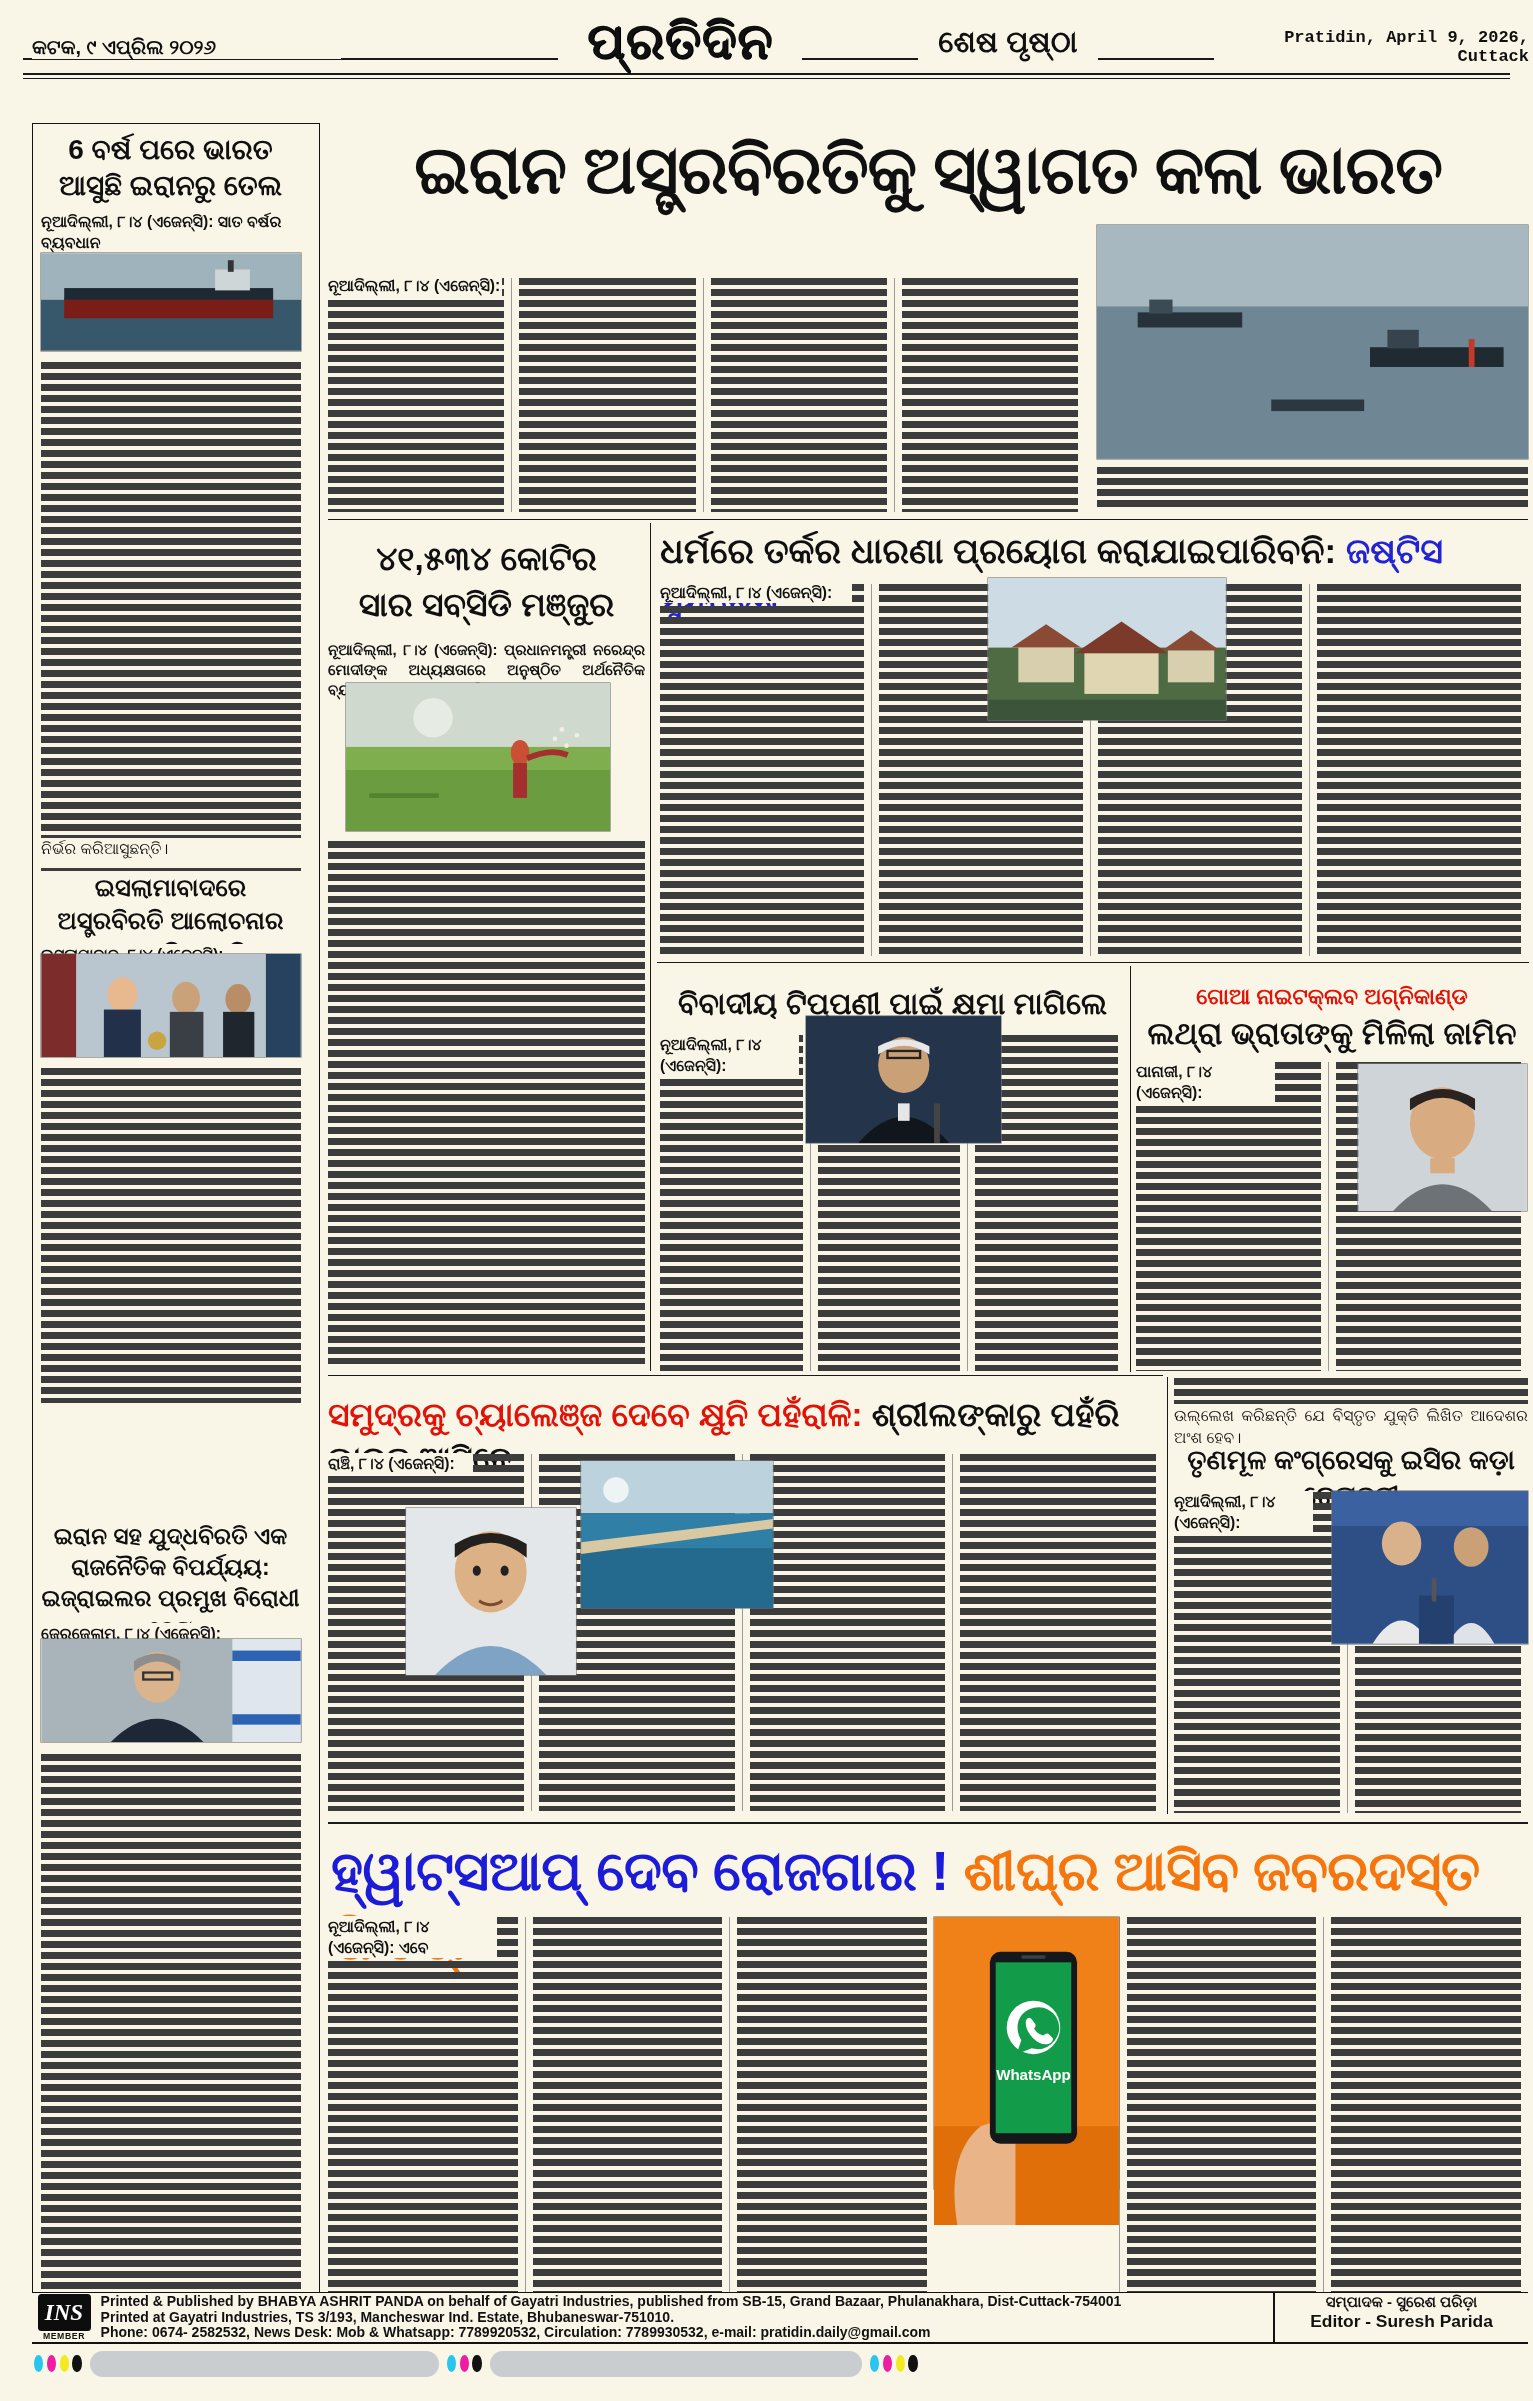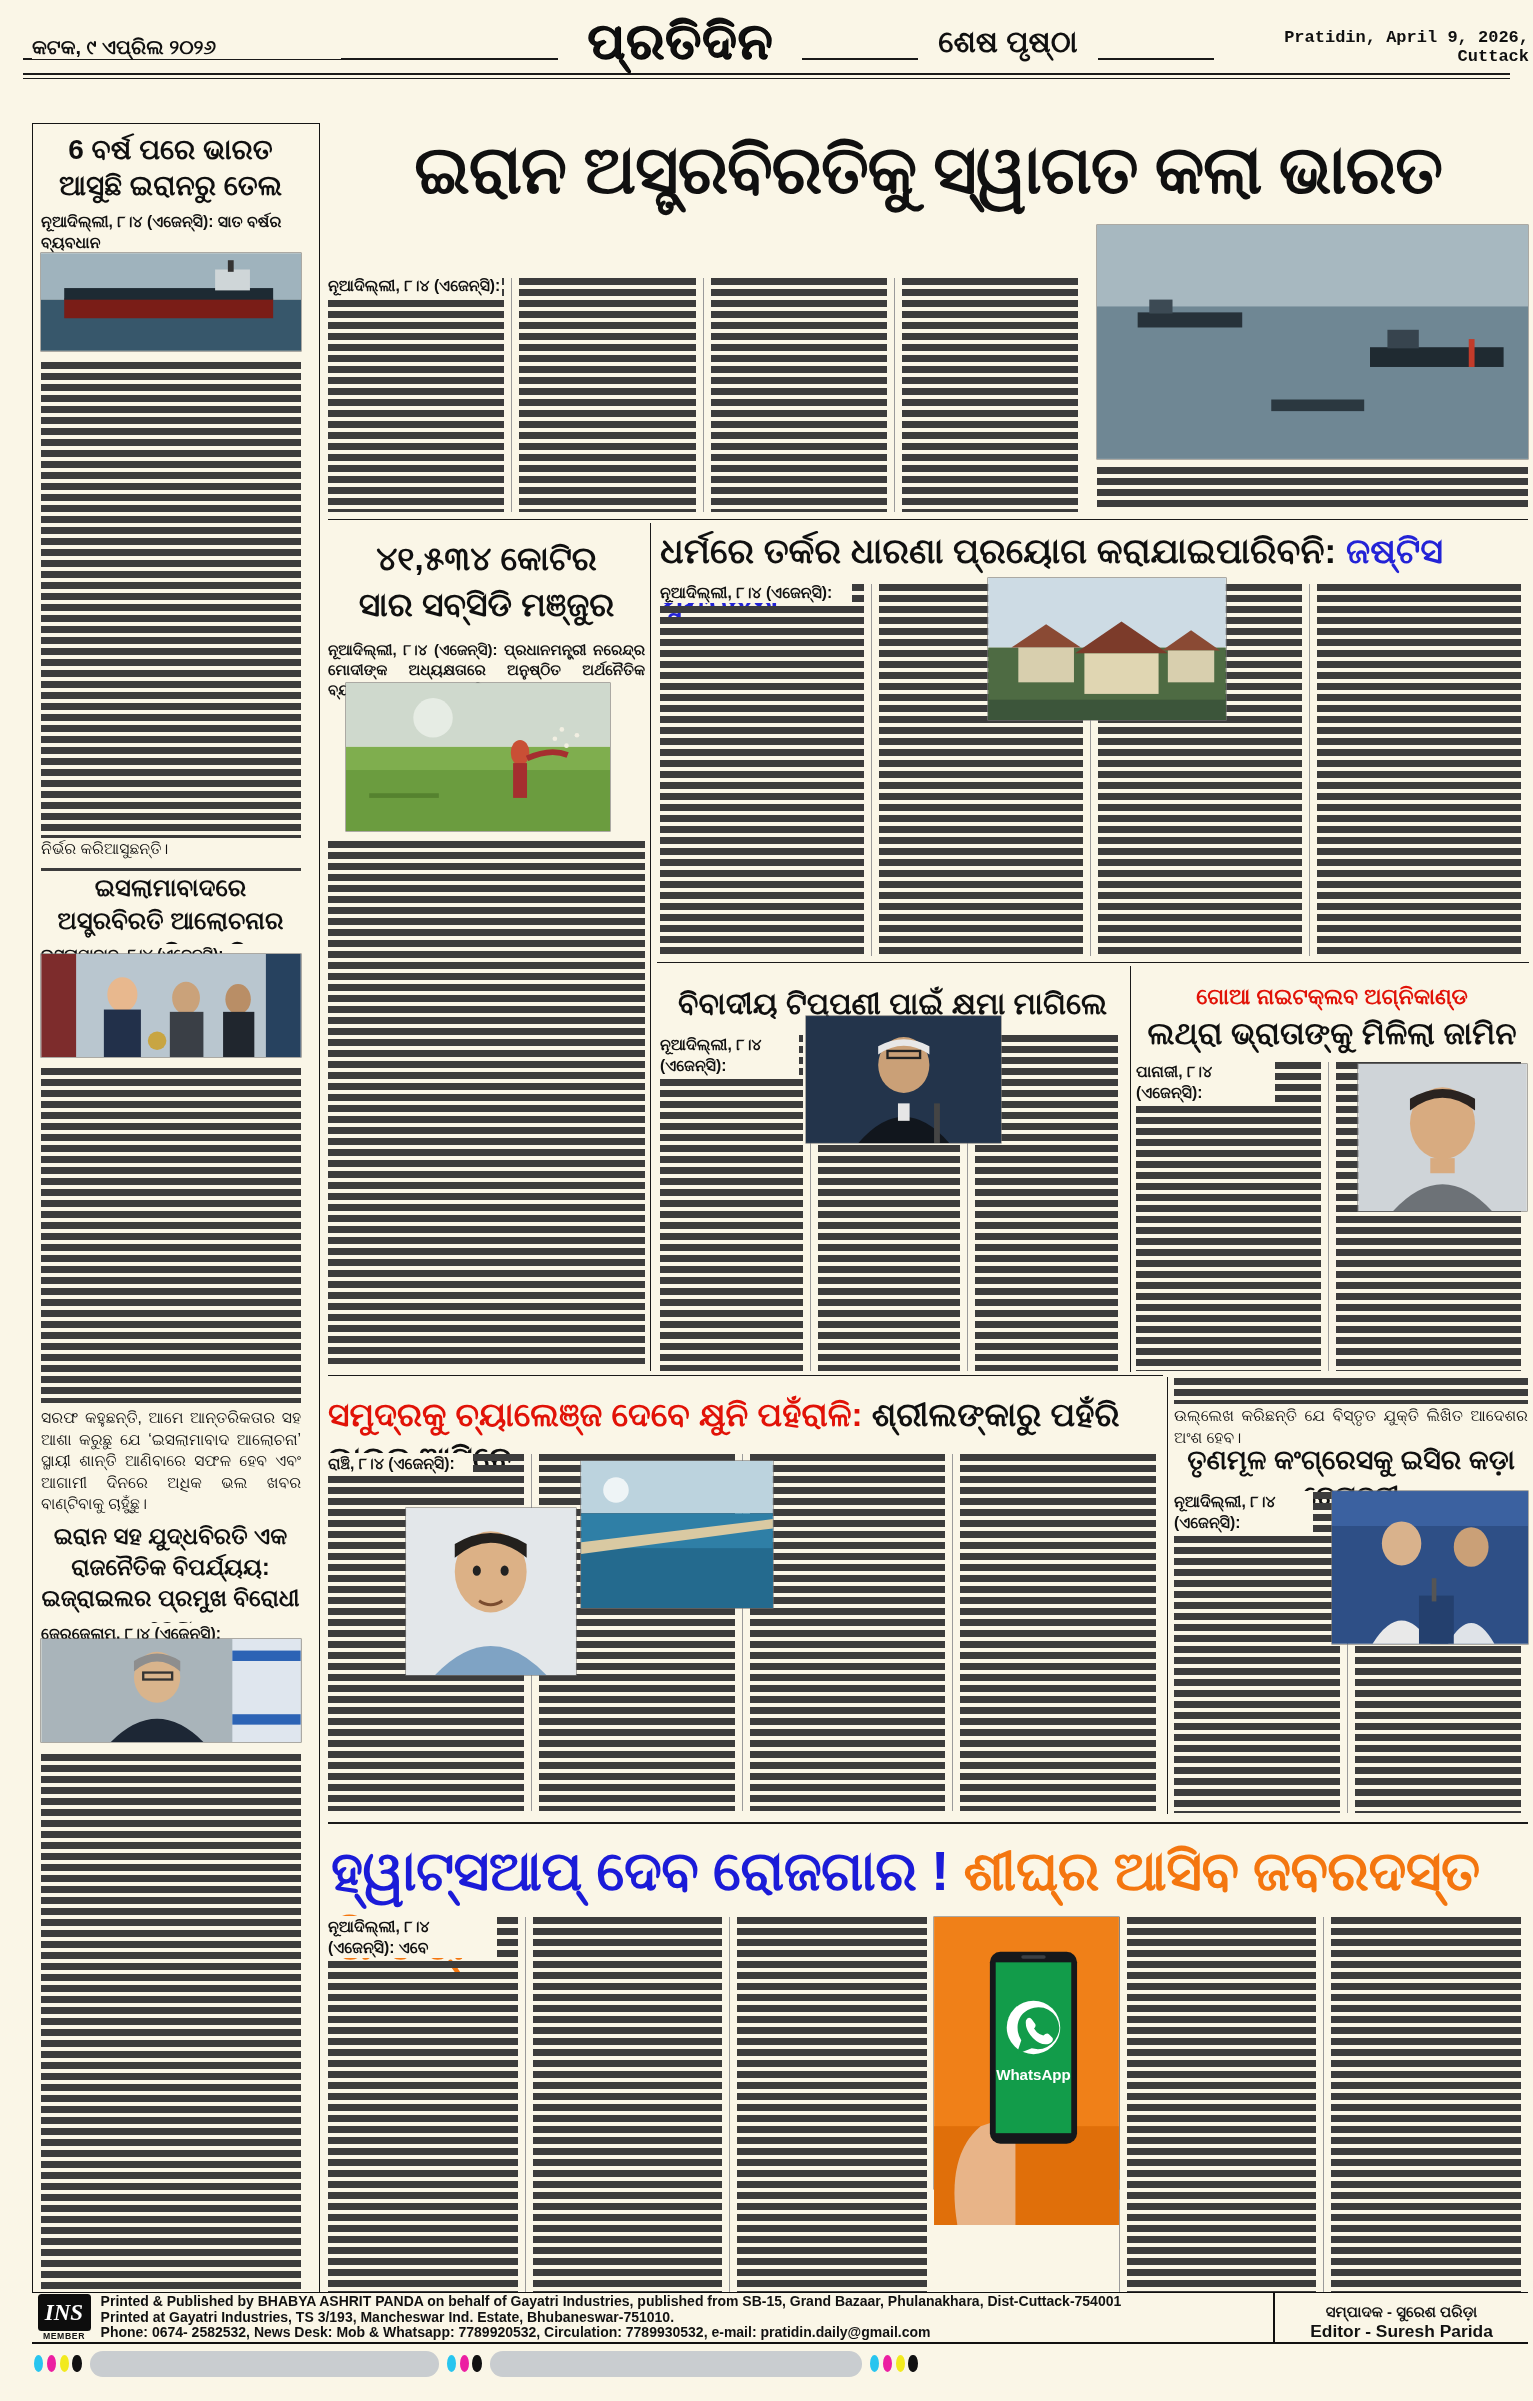--- a/index.html
+++ b/index.html
@@ -81,21 +81,20 @@
         <rect x="108" y="96" width="64" height="82" fill="#22304a"></rect>
         <ellipse cx="250" cy="76" rx="24" ry="28" fill="#caa27a"></ellipse>
         <rect x="222" y="100" width="58" height="78" fill="#3a3f46"></rect>
         <ellipse cx="340" cy="78" rx="22" ry="26" fill="#b98e66"></ellipse>
         <rect x="314" y="100" width="54" height="78" fill="#20262e"></rect>
         <circle cx="200" cy="150" r="16" fill="#c8a542"></circle>
       </svg>
     </div>
 
     <div class="ab tx" style="left:8.1px;top:944px;width:260px;height:335px;"></div>
-    <div class="ab snippet" style="left:8.1px;top:1283px;width:260px;height:108px;">ସରଫ କହୁଛନ୍ତି, ଆମେ ଆନ୍ତରିକତାର ସହ ଆଶା କରୁଛୁ ଯେ ‘ଇସଲାମାବାଦ ଆଲୋଚନା’ ସ୍ଥାୟୀ ଶାନ୍ତି ଆଣିବାରେ ସଫଳ ହେବ ଏବଂ ଆଗାମୀ ଦିନରେ ଅଧିକ ଭଲ ଖବର ବାଣ୍ଟିବାକୁ ଚାହୁଁଛୁ।</div>
 
     <div class="ab hl center" style="left:7px;top:1397px;width:261px;font-size:23px;line-height:31px;background:#faf6e7;z-index:3;">ଇରାନ ସହ ଯୁଦ୍ଧବିରତି ଏକ ରାଜନୈତିକ ବିପର୍ଯ୍ୟୟ: ଇଜ୍ରାଇଲର ପ୍ରମୁଖ ବିରୋଧୀ ନେତା</div>
     <div class="ab byline" style="left:8.1px;top:1499px;width:260px;">ଜେରୁଜେଲାମ, ୮।୪ (ଏଜେନ୍ସି):</div>
 
     <div class="ab photo" style="left:8.1px;top:1515px;width:260px;height:103px;">
       <svg width="260" height="103" viewBox="0 0 448 178">
         <rect width="448" height="178" fill="#a9b4ba"></rect>
         <rect x="330" y="0" width="118" height="178" fill="#dfe6ee"></rect>
         <rect x="330" y="20" width="118" height="18" fill="#2c63b5"></rect>
         <rect x="330" y="130" width="118" height="18" fill="#2c63b5"></rect>
@@ -382,21 +381,21 @@
   <div class="ab footer-box" style="left:32px;top:2292px;width:1496px;height:49px;">
     <div style="width:64px;text-align:center;">
       <div class="ins" style="margin:0 auto;">INS</div>
       <div style="font-size:8.7px;font-weight:bold;letter-spacing:0.6px;">MEMBER</div>
     </div>
     <div style="flex:1;padding-left:4.6px;">
       <div style="font-size:14px;font-weight:bold;line-height:15.7px;">Printed &amp; Published by BHABYA ASHRIT PANDA on behalf of Gayatri Industries, published from  SB-15, Grand Bazaar, Phulanakhara, Dist-Cuttack-754001</div>
       <div style="font-size:14px;font-weight:bold;line-height:15.7px;">Printed at Gayatri Industries, TS 3/193, Mancheswar Ind. Estate, Bhubaneswar-751010.</div>
       <div style="font-size:14px;font-weight:bold;line-height:15.7px;">Phone: 0674- 2582532,  News Desk: Mob &amp; Whatsapp: 7789920532, Circulation: 7789930532, e-mail: pratidin.daily@gmail.com</div>
     </div>
-    <div style="width:253px;border-left:2.3px solid #111;height:100%;display:flex;flex-direction:column;justify-content:flex-end;align-items:center;">
+    <div style="width:253px;border-left:2.3px solid #111;height:100%;display:flex;flex-direction:column;justify-content:flex-start;align-items:center;">
       <div style="font-size:15px;font-weight:bold;">ସମ୍ପାଦକ - ସୁରେଶ ପରିଡ଼ା</div>
       <div style="font-size:17.4px;font-weight:bold;">Editor - Suresh Parida</div>
     </div>
   </div>
 
   <div class="ab" style="left:34px;top:2351px;width:906px;height:25.6px;display:flex;align-items:center;">
     <span class="dot" style="background:#28c5ef;"></span>
     <span class="dot" style="background:#ec1fa2;"></span>
     <span class="dot" style="background:#f2ea1e;"></span>
     <span class="dot" style="background:#111;margin-right:8.1px;"></span>

